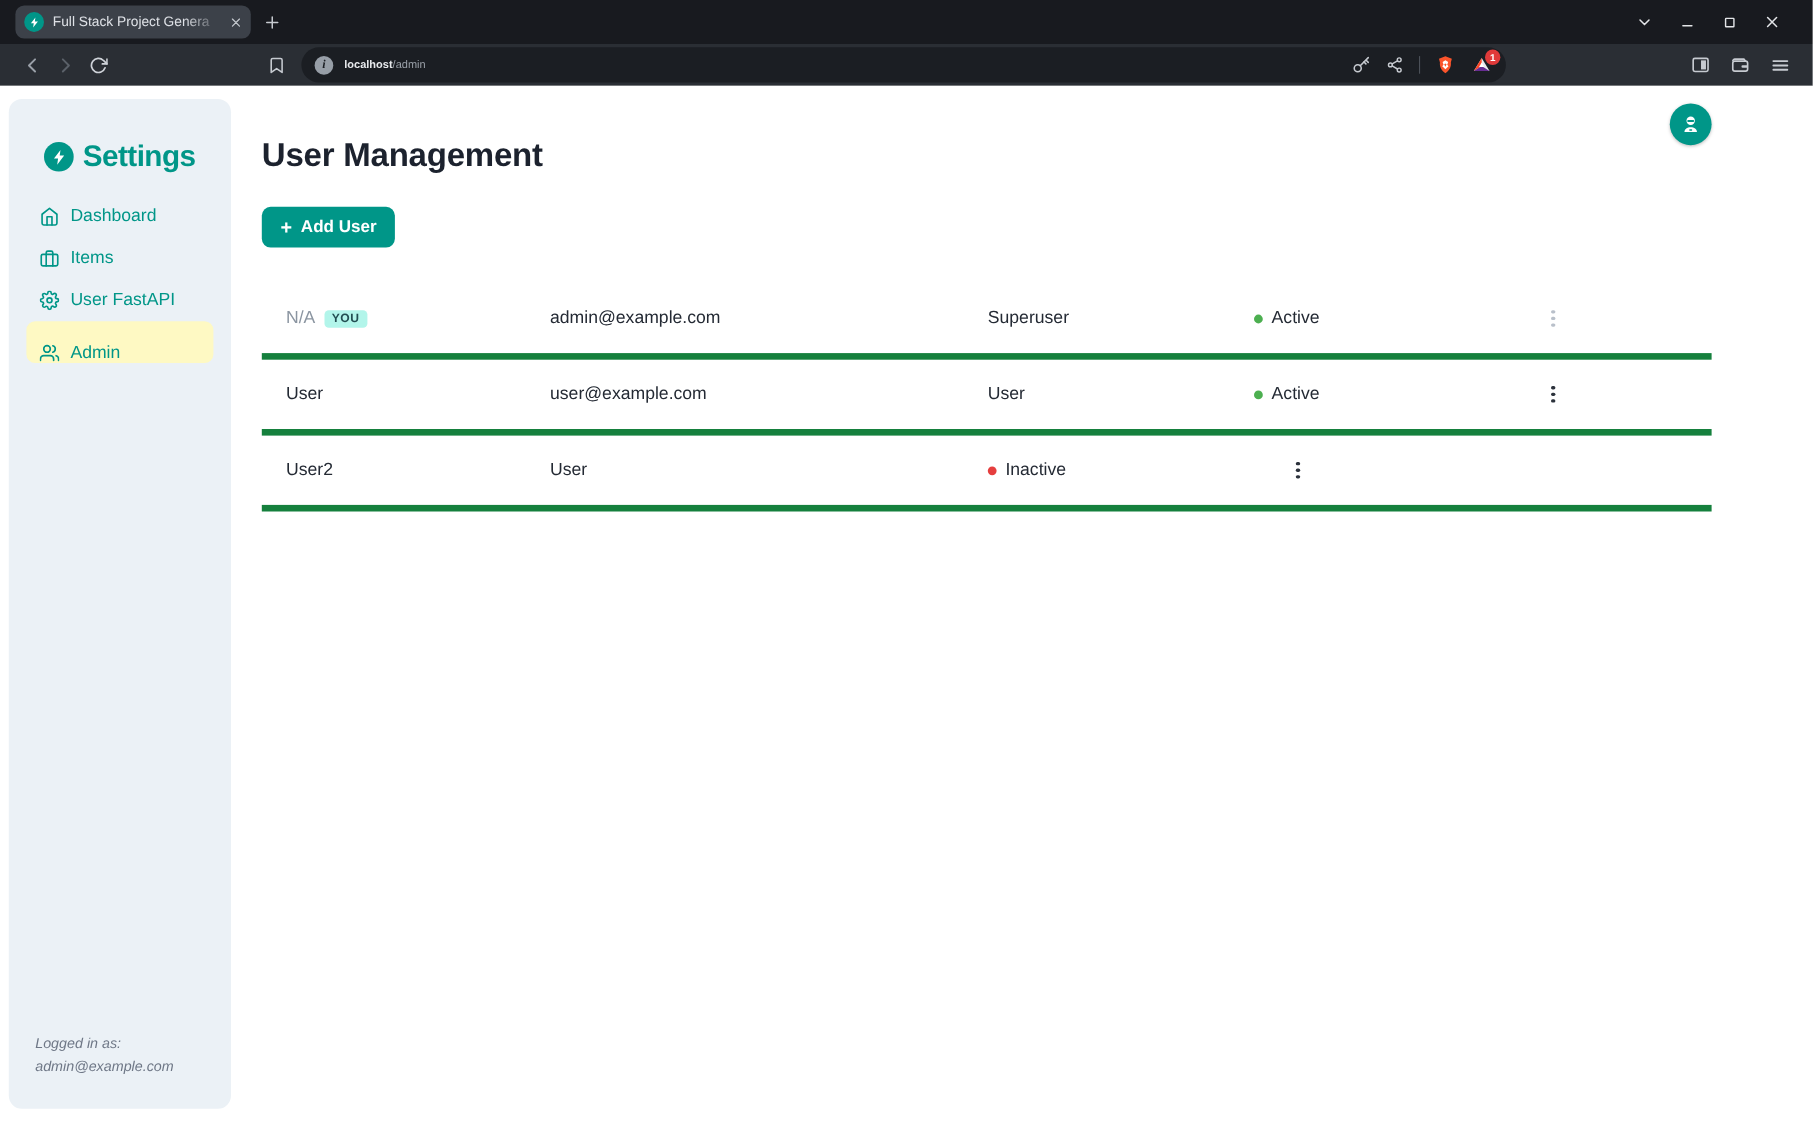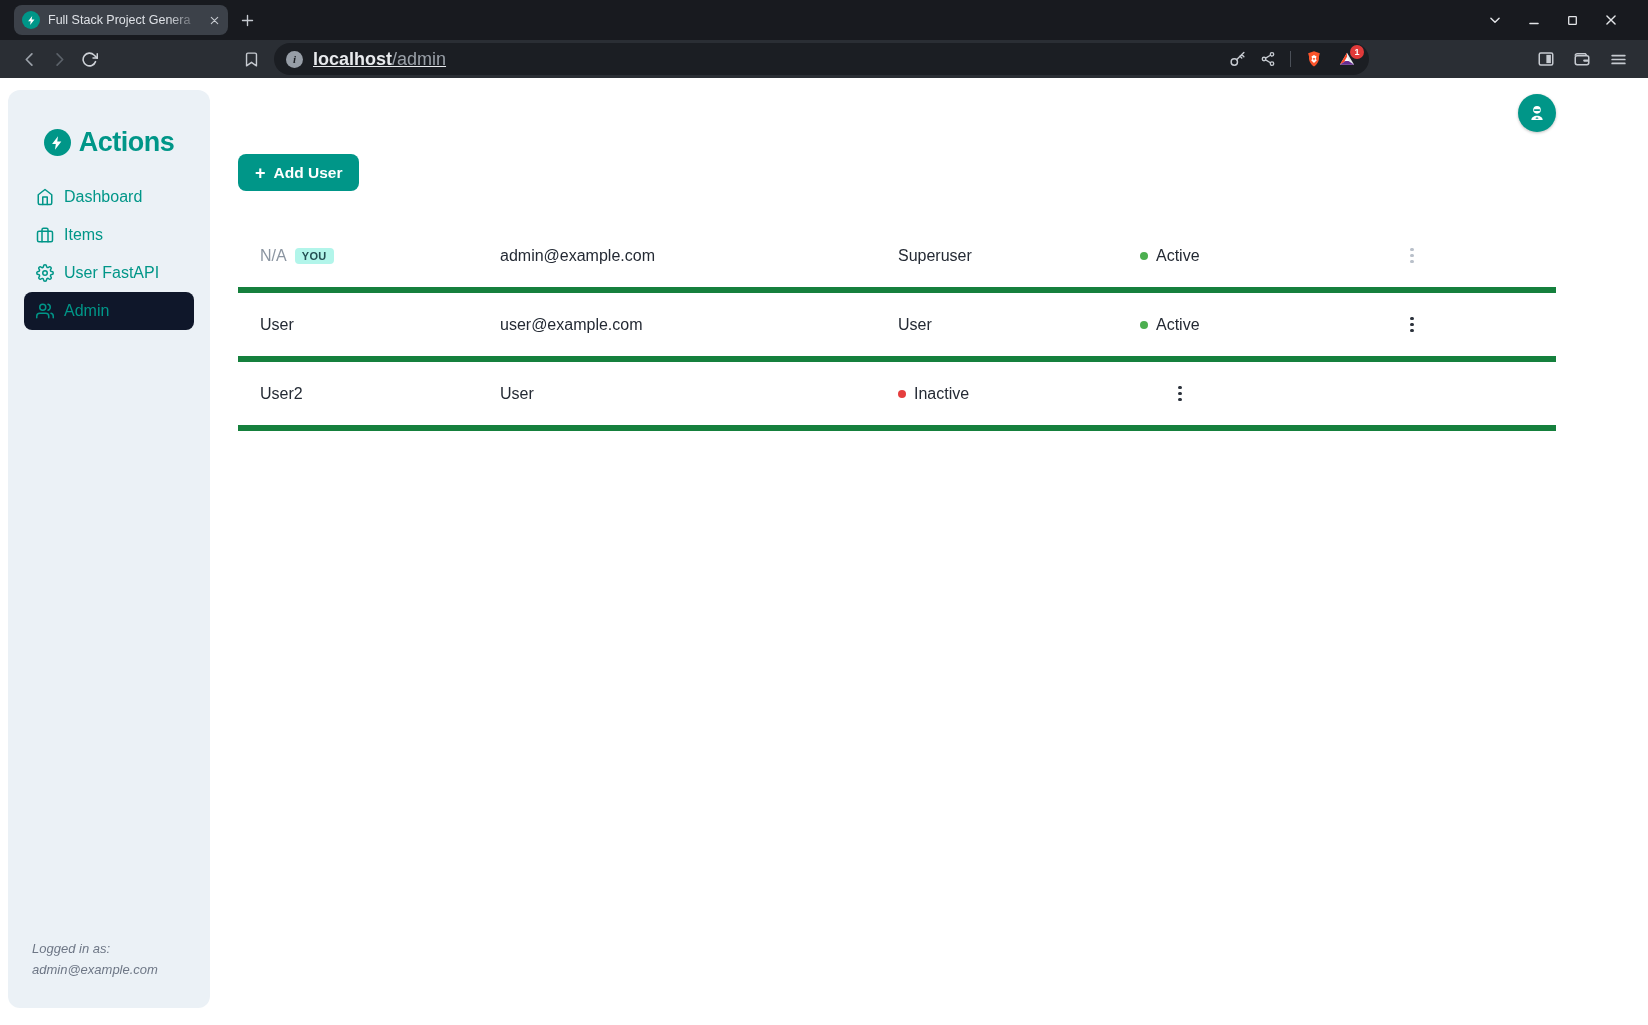--- a/index.html
+++ b/index.html
@@ -25,21 +25,21 @@
   .toolbar { height:38px; background:#2a2e34; display:flex; align-items:center; padding:0 14px; flex:none; }
   .nav-btn { width:30px; height:30px; }
   .c-back { color:#9aa0a8; } .c-fwd { color:#5b6169; } .c-reload { color:#ced2d8; }
   .tb-gap { width:132px; }
   .bookmark-btn { width:30px; height:30px; color:#c6cad0; margin-right:8px; }
   .urlbar { flex:1; height:32px; background:#1b1e23; border-radius:16px; display:flex;
             align-items:center; padding:0 12px; gap:10px; }
   .info-badge { width:17px; height:17px; border-radius:50%; background:#979ea7; color:#1b1e23;
                 font-size:11px; font-weight:700; display:flex; align-items:center; justify-content:center;
                 font-family:"Liberation Serif", serif; font-style:italic; flex:none; }
-  .url-text { font-size:18px; color:#e8eaed;text-decoration:underline; }
+  .url-text { font-size:10px; color:#e8eaed; }
   .url-text .path { color:#9aa0a8; }
   .url-right { margin-left:auto; display:flex; align-items:center; gap:14px; }
   .u-icon { color:#c6cad0; }
   .url-sep { width:1px; height:16px; background:#4b5058; }
   .bat-wrap { position:relative; }
   .bat-badge { position:absolute; top:-5px; right:-7px; min-width:14px; height:14px; border-radius:7px;
                background:#e03a3a; color:#fff; font-size:9px; font-weight:700;
                display:flex; align-items:center; justify-content:center; padding:0 3px; }
   .tb-gap2 { width:168px; }
   .tb-right { display:flex; align-items:center; gap:18px; color:#c6cad0; margin-right:6px; }
@@ -49,21 +49,21 @@
 
   .sidebar { position:absolute; left:8px; top:12px; width:202px; height:918px;
              background:#ebf1f6; border-radius:12px; display:flex; flex-direction:column; }
   .logo { display:flex; align-items:center; gap:8px; margin:37px auto 0; }
   .logo-circle { width:27px; height:27px; border-radius:50%; background:#009688;
                  display:flex; align-items:center; justify-content:center; }
   .logo-text { font-size:27px; font-weight:700; color:#009688; letter-spacing:-0.5px; }
   .nav { margin-top:20px; padding:0 16px; display:flex; flex-direction:column; }
   .nav-item { height:38px; border-radius:8px; display:flex; align-items:center; gap:10px;
               padding:0 12px; color:#009688; font-size:16px; cursor:pointer; }
-  .nav-item.active { background:#0f172a; }
+  .nav-item.active { background:#fef9c3;align-items:flex-end; }
   .sidebar-footer { margin-top:auto; padding:0 24px 27px; font-size:13px; color:#6e7786; line-height:1.6;font-style:italic; }
 
   .avatar-btn { position:absolute; top:16px; right:92px; width:38px; height:38px; border-radius:50%;
                 background:#009688; display:flex; align-items:center; justify-content:center;
                 cursor:pointer; box-shadow:0 1px 3px rgba(0,0,0,.25); }
 
   .content { margin-left:238px; padding-top:47px; width:1318px; }
   .page-title { font-size:30px; font-weight:700; color:#1c222e; letter-spacing:-0.2px; }
   .add-btn { margin-top:29px; height:37px; padding:0 17px; background:#009688; border:none;
              border-radius:8px; color:#fff; font-size:15.5px; font-weight:700;
@@ -225,21 +225,21 @@
 
   <div class="page">
 
     <aside class="sidebar">
       <div class="logo">
         <span class="logo-circle">
           <svg width="16" height="16" viewBox="0 0 24 24">
               <path d="M13.5 2 4.6 13.6h5.6L9 22l9.5-12.3h-6.1z" fill="#fff"></path>
             </svg>
         </span>
-        <span class="logo-text">Actions</span>
+        <span class="logo-text">Settings</span>
       </div>
 
       <nav class="nav">
         <div class="nav-item">
           <span>
             <svg width="18" height="18" viewBox="0 0 24 24" fill="none" stroke="currentColor" stroke-width="2" stroke-linecap="round" stroke-linejoin="round">
                 <path d="M3 9l9-7 9 7v11a2 2 0 0 1-2 2H5a2 2 0 0 1-2-2z"></path>
                 <polyline points="9 22 9 12 15 12 15 22"></polyline>
               </svg>
           </span>
@@ -287,20 +287,21 @@
         <svg width="20" height="20" viewBox="0 0 24 24">
             <circle cx="12" cy="8.2" r="4.6" fill="#fff"></circle>
             <rect x="8.2" y="7.4" width="7.6" height="2.1" rx="1" fill="#009688"></rect>
             <path d="M5.2 20.5c0-3.4 3-5.3 6.8-5.3s6.8 1.9 6.8 5.3z" fill="#fff"></path>
             <rect x="10.4" y="17.4" width="3.2" height="1.6" rx="0.5" fill="#009688"></rect>
           </svg>
       </span>
     </div>
 
     <main class="content">
+      <h1 class="page-title">User Management</h1>
 
       <button class="add-btn">
         <span class="plus-glyph">+</span>
         <span>Add User</span>
       </button>
 
       <div class="table">
 
         <div class="row">
           <div class="cell">

